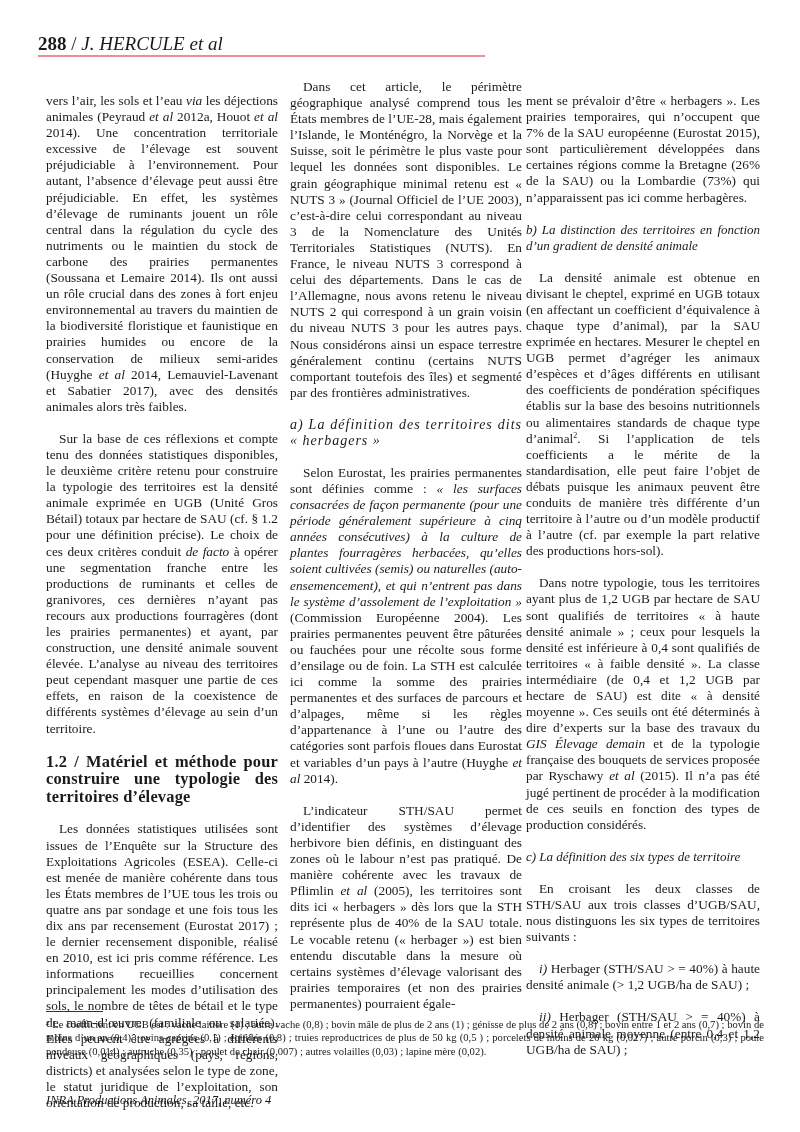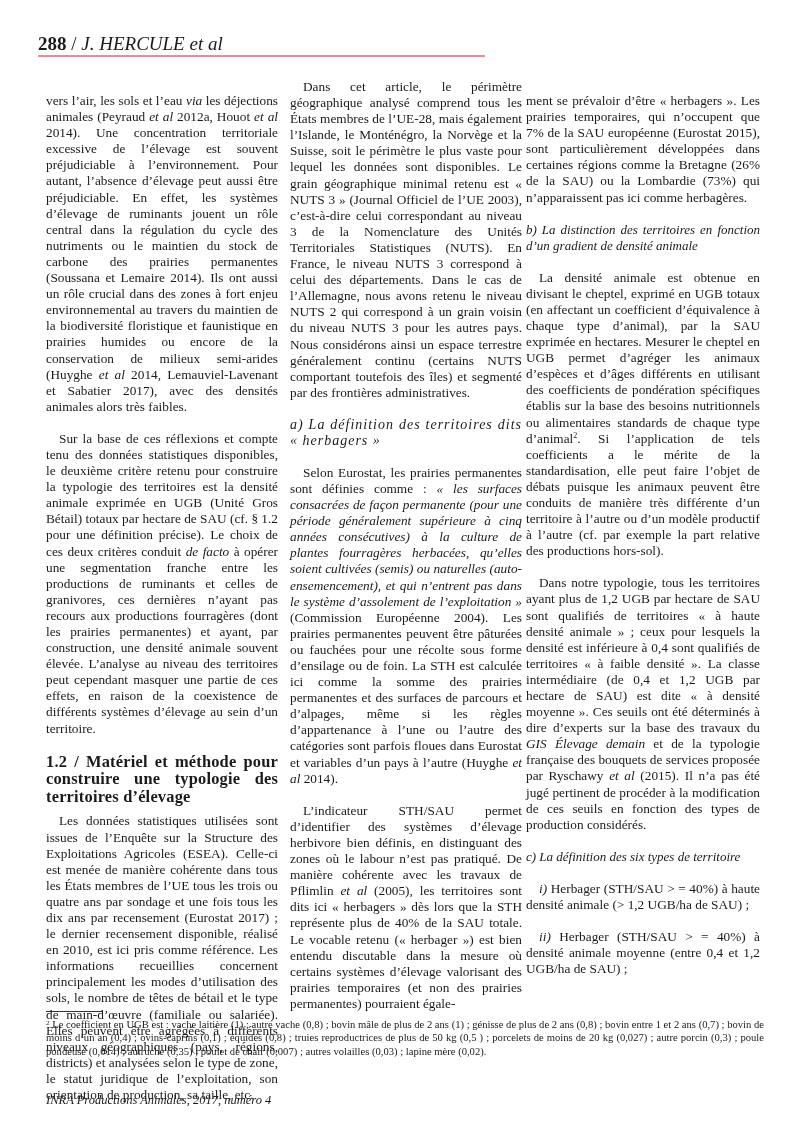--- a/index.html
+++ b/index.html
@@ -11,21 +11,21 @@
   .head-rule { position: absolute; left: 38px; top: 55px; width: 447px; height: 2px; background: #f08a94; }
   .col { position: absolute; top: 79px; width: 232px; font-size: 13.3px; line-height: 16.1px;
          text-align: justify; hyphens: manual; }
   .col1 { left: 46px; }
   .col2 { left: 290px; }
   .col3 { left: 526px; width: 234px; }
   .col p { margin: 0 0 16px 0; }
   .col p.ind { text-indent: 13px; }
   .col p.noind { text-indent: 0; margin-top: 14px; }
   .col p.last { margin-bottom: 0; }
-  .sec-title { font-weight: bold; font-size: 16.4px; line-height: 17.6px; margin: 2px 0 8px 0; text-align: justify; letter-spacing: 0.2px; }
+  .sec-title { font-weight: bold; font-size: 16.4px; line-height: 17.6px; margin: 2px 0 16px 0; text-align: justify; letter-spacing: 0.2px; }
   .sub-a { font-style: italic; font-size: 14px; line-height: 16px; margin: 0 0 16px 0; letter-spacing: 1px; }
   .sub-b { font-style: italic; font-size: 13px; line-height: 16px; margin: 0 0 16px 0; }
   i, em { font-style: italic; }
   sup { font-size: 8px; vertical-align: 5px; line-height: 0; }
   .fn-rule { position: absolute; left: 46px; top: 1011px; width: 57px; height: 1px; background: #333; }
   .footnote { position: absolute; left: 46px; top: 1018px; width: 718px; font-size: 10.6px; line-height: 13.3px; text-align: justify; }
   .footnote sup { font-size: 7px; vertical-align: 3px; }
   .journal { position: absolute; left: 46px; top: 1093px; font-size: 12.5px; font-style: italic; }
 </style>
 </head>
@@ -49,20 +49,21 @@
   <p class="ind"><span>Selon Eurostat, les prairies permanentes sont définies comme : </span><i>« les surfaces consacrées de façon permanente (pour une période généralement supérieure à cinq années consécutives) à la culture de plantes fourragères herbacées, qu’elles soient cultivées (semis) ou naturelles (auto-ensemencement), et qui n’entrent pas dans le système d’assolement de l’exploitation »</i><span> (Commission Européenne 2004). Les prairies permanentes peuvent être pâturées ou fauchées pour une récolte sous forme d’ensilage ou de foin. La STH est calculée ici comme la somme des prairies permanentes et des surfaces de parcours et d’alpages, même si les règles d’appartenance à l’une ou l’autre des catégories sont parfois floues dans Eurostat et variables d’un pays à l’autre (Huyghe </span><i>et al</i><span> 2014).</span></p>
   <p class="ind last"><span>L’indicateur STH/SAU permet d’identifier des systèmes d’élevage herbivore bien définis, en distinguant des zones où le labour n’est pas pratiqué. De manière cohérente avec les travaux de Pflimlin </span><i>et al</i><span> (2005), les territoires sont dits ici « herbagers » dès lors que la STH représente plus de 40% de la SAU totale. Le vocable retenu (« herbager ») est bien entendu discutable dans la mesure où certains systèmes d’élevage valorisant des prairies temporaires (et non des prairies permanentes) pourraient égale-</span></p>
 </div>
 
 <div class="col col3">
   <p class="noind">ment se prévaloir d’être « herbagers ». Les prairies temporaires, qui n’occupent que 7% de la SAU européenne (Eurostat 2015), sont particulièrement développées dans certaines régions comme la Bretagne (26% de la SAU) ou la Lombardie (73%) qui n’apparaissent pas ici comme herbagères.</p>
   <div class="sub-b">b) La distinction des territoires en fonction d’un gradient de densité animale</div>
   <p class="ind"><span>La densité animale est obtenue en divisant le cheptel, exprimé en UGB totaux (en affectant un coefficient d’équivalence à chaque type d’animal), par la SAU exprimée en hectares. Mesurer le cheptel en UGB permet d’agréger les animaux d’espèces et d’âges différents en utilisant des coefficients de pondération spécifiques établis sur la base des besoins nutritionnels ou alimentaires standards de chaque type d’animal</span><sup>2</sup><span>. Si l’application de tels coefficients a le mérite de la standardisation, elle peut faire l’objet de débats puisque les animaux peuvent être conduits de manière très différente d’un territoire à l’autre ou d’un modèle productif à l’autre (cf. par exemple la part relative des productions hors-sol).</span></p>
   <p class="ind"><span>Dans notre typologie, tous les territoires ayant plus de 1,2 UGB par hectare de SAU sont qualifiés de territoires « à haute densité animale » ; ceux pour lesquels la densité est inférieure à 0,4 sont qualifiés de territoires « à faible densité ». La classe intermédiaire (de 0,4 et 1,2 UGB par hectare de SAU) est dite « à densité moyenne ». Ces seuils ont été déterminés à dire d’experts sur la base des travaux du </span><i>GIS Élevage demain</i><span> et de la typologie française des bouquets de services proposée par Ryschawy </span><i>et al</i><span> (2015). Il n’a pas été jugé pertinent de procéder à la modification de ces seuils en fonction des types de production considérés.</span></p>
   <div class="sub-b">c) La définition des six types de territoire</div>
+  <p class="ind">En croisant les deux classes de STH/SAU aux trois classes d’UGB/SAU, nous distinguons les six types de territoires suivants :</p>
   <p class="ind"><i>i)</i><span> Herbager (STH/SAU &gt; = 40%) à haute densité animale (&gt; 1,2 UGB/ha de SAU) ;</span></p>
   <p class="ind"><i>ii)</i><span> Herbager (STH/SAU &gt; = 40%) à densité animale moyenne (entre 0,4 et 1,2 UGB/ha de SAU) ;</span></p>
 </div>
 
 <div class="fn-rule"></div>
 <div class="footnote"><sup>2</sup><span> Le coefficient en UGB est : vache laitière (1) ; autre vache (0,8) ; bovin mâle de plus de 2 ans (1) ; génisse de plus de 2 ans (0,8) ; bovin entre 1 et 2 ans (0,7) ; bovin de moins d’un an (0,4) ; ovins-caprins (0,1) ; équidés (0,8) ; truies reproductrices de plus de 50 kg (0,5 ) ; porcelets de moins de 20 kg (0,027) ; autre porcin (0,3) ; poule pondeuse (0,014) ; autruche (0,35) ; poulet de chair (0,007) ; autres volailles (0,03) ; lapine mère (0,02).</span></div>
 
 <div class="journal">INRA Productions Animales, 2017, numéro 4</div>
 
 </body></html>

